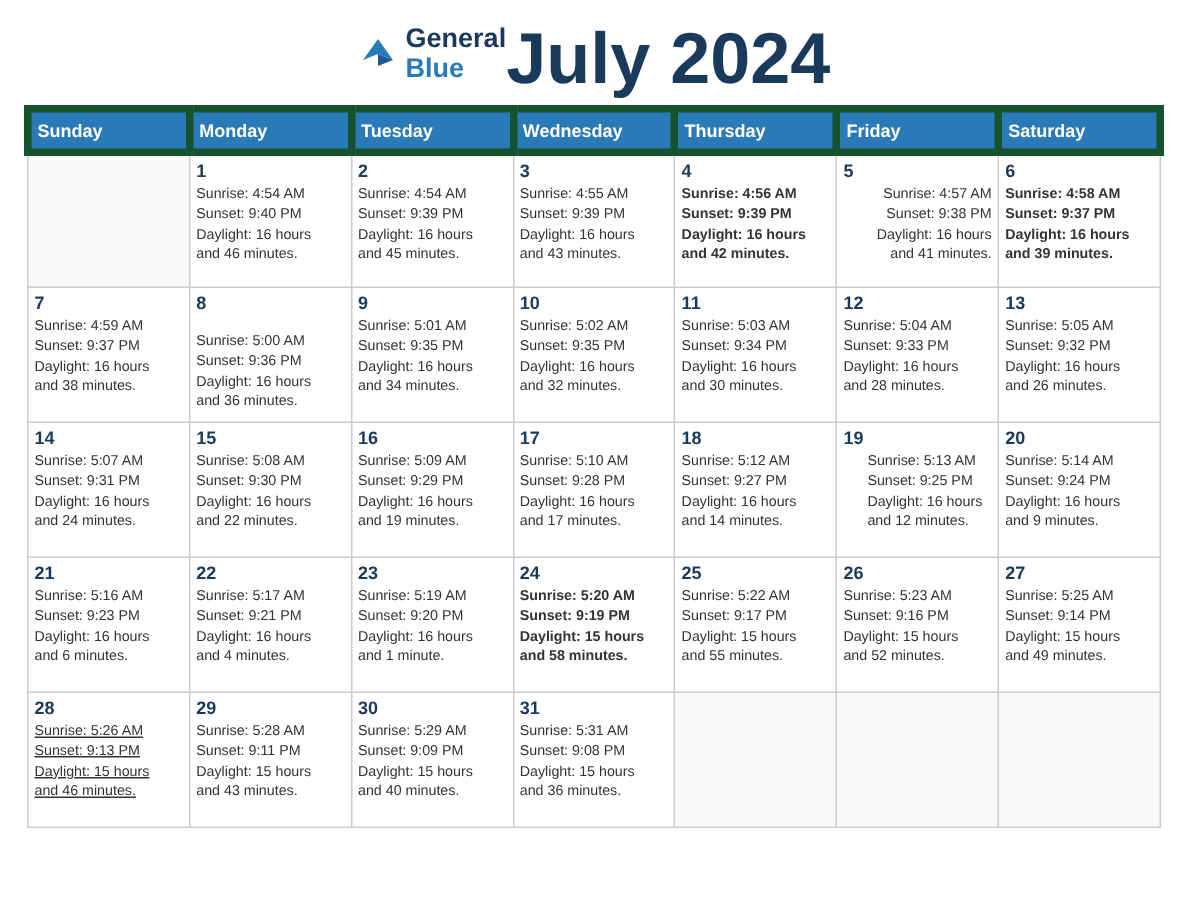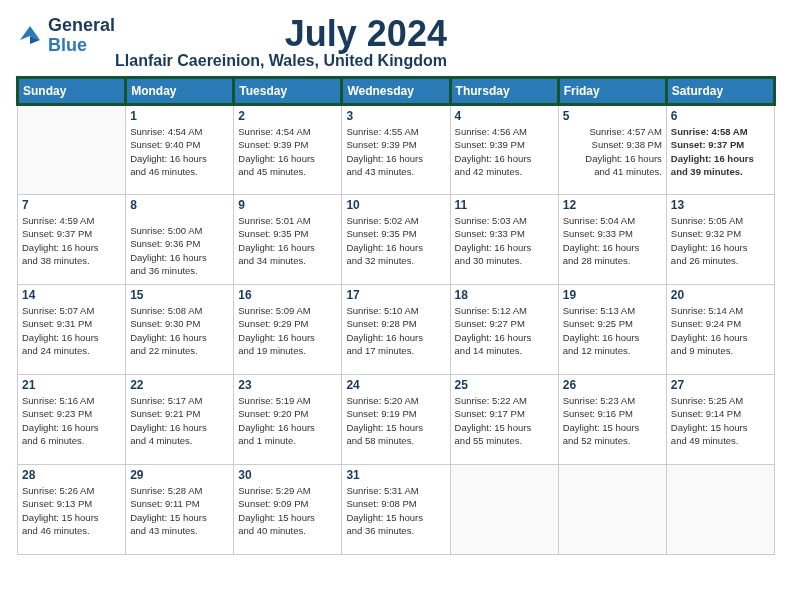--- a/index.html
+++ b/index.html
@@ -5,42 +5,42 @@
     * { box-sizing: border-box; margin: 0; padding: 0; }
     body {
       font-family: Arial, sans-serif;
       background: #fff;
       width: 792px;
       min-height: 612px;
       padding: 16px;
     }
     .header {
       display: flex;
-      justify-content: flex-start;
+      justify-content: center;
       align-items: flex-start;
       margin-bottom: 6px;
     }
     .logo {
       display: flex;
       align-items: center;
       gap: 4px;
     }
     .logo-text {
       font-size: 18px;
       font-weight: bold;
       color: #1a3a5c;
       line-height: 1.1;
     }
     .logo-bird {
       width: 28px;
       height: 28px;
     }
     .title-block { text-align: right; }
     .month-year {
-      font-size: 36px;
+      font-size: 48px;
       font-weight: bold;
       color: #1a3a5c;
       line-height: 1;
     }
     .location {
       font-size: 16px;
       color: #1a3a5c;
       font-weight: 600;
     }
     .calendar {
@@ -48,21 +48,21 @@
       border-collapse: collapse;
       font-size: 10.5px;
     }
     .calendar th {
       background: #2a7ab8;
       color: #fff;
       padding: 5px 4px;
       text-align: left;
       font-size: 12px;
       font-weight: bold;
-      border: 3px solid #14532d;
+      border: 5px solid #14532d;
     }
     .calendar td {
       border: 1px solid #ccc;
       vertical-align: top;
       padding: 3px 4px;
       width: 108px;
       height: 90px;
       background: #fff;
     }
     .calendar td.empty { background: #f9f9f9; }
@@ -87,21 +87,20 @@
       <polygon points="14,4 24,18 14,14 4,18" fill="#2a7ab8"></polygon>
       <polygon points="14,14 24,18 14,22" fill="#1a5a98"></polygon>
     </svg>
     <div class="logo-text">
       <div>General</div>
       <div style="color:#2a7ab8;">Blue</div>
     </div>
   </div>
   <div class="title-block">
     <div class="month-year">July 2024</div>
-    <div class="location">Llanfair Caereinion, Wales, United Kingdom</div>
   </div>
 </div>
 
 <table class="calendar">
   <thead>
     <tr id="col-headers">
         <th>Sunday</th>
         <th>Monday</th>
         <th>Tuesday</th>
         <th>Wednesday</th>
@@ -129,21 +128,21 @@
         </td>
         <td>
           <div class="day-num">3</div>
           <div class="day-detail" style="white-space: pre-line;">Sunrise: 4:55 AM
 Sunset: 9:39 PM
 Daylight: 16 hours
 and 43 minutes.</div>
         </td>
         <td>
           <div class="day-num">4</div>
-          <div class="day-detail" style="white-space: pre-line;">Sunrise: 4:56 AM
+          <div class="day-detail" style="white-space: pre-line; font-weight: bold;">Sunrise: 4:56 AM
 Sunset: 9:39 PM
 Daylight: 16 hours
 and 42 minutes.</div>
         </td>
         <td>
           <div class="day-num">5</div>
           <div class="day-detail" style="white-space: pre-line; text-align: right;">Sunrise: 4:57 AM
 Sunset: 9:38 PM
 Daylight: 16 hours
 and 41 minutes.</div>
@@ -181,21 +180,21 @@
         <td>
           <div class="day-num">10</div>
           <div class="day-detail" style="white-space: pre-line;">Sunrise: 5:02 AM
 Sunset: 9:35 PM
 Daylight: 16 hours
 and 32 minutes.</div>
         </td>
         <td>
           <div class="day-num">11</div>
           <div class="day-detail" style="white-space: pre-line;">Sunrise: 5:03 AM
-Sunset: 9:33 PM
+Sunset: 9:34 PM
 Daylight: 16 hours
 and 30 minutes.</div>
         </td>
         <td>
           <div class="day-num">12</div>
           <div class="day-detail" style="white-space: pre-line;">Sunrise: 5:04 AM
 Sunset: 9:33 PM
 Daylight: 16 hours
 and 28 minutes.</div>
         </td>
@@ -238,21 +237,21 @@
         </td>
         <td>
           <div class="day-num">18</div>
           <div class="day-detail" style="white-space: pre-line;">Sunrise: 5:12 AM
 Sunset: 9:27 PM
 Daylight: 16 hours
 and 14 minutes.</div>
         </td>
         <td>
           <div class="day-num">19</div>
-          <div class="day-detail" style="white-space: pre-line;">Sunrise: 5:13 AM
+          <div class="day-detail" style="white-space: pre-line; margin-left: 16px;">Sunrise: 5:13 AM
 Sunset: 9:25 PM
 Daylight: 16 hours
 and 12 minutes.</div>
         </td>
         <td>
           <div class="day-num">20</div>
           <div class="day-detail" style="white-space: pre-line;">Sunrise: 5:14 AM
 Sunset: 9:24 PM
 Daylight: 16 hours
 and 9 minutes.</div>
@@ -275,21 +274,21 @@
         </td>
         <td>
           <div class="day-num">23</div>
           <div class="day-detail" style="white-space: pre-line;">Sunrise: 5:19 AM
 Sunset: 9:20 PM
 Daylight: 16 hours
 and 1 minute.</div>
         </td>
         <td>
           <div class="day-num">24</div>
-          <div class="day-detail" style="white-space: pre-line;">Sunrise: 5:20 AM
+          <div class="day-detail" style="white-space: pre-line; font-weight: bold;">Sunrise: 5:20 AM
 Sunset: 9:19 PM
 Daylight: 15 hours
 and 58 minutes.</div>
         </td>
         <td>
           <div class="day-num">25</div>
           <div class="day-detail" style="white-space: pre-line;">Sunrise: 5:22 AM
 Sunset: 9:17 PM
 Daylight: 15 hours
 and 55 minutes.</div>
@@ -305,21 +304,21 @@
           <div class="day-num">27</div>
           <div class="day-detail" style="white-space: pre-line;">Sunrise: 5:25 AM
 Sunset: 9:14 PM
 Daylight: 15 hours
 and 49 minutes.</div>
         </td>
       </tr>
       <tr>
         <td>
           <div class="day-num">28</div>
-          <div class="day-detail" style="white-space: pre-line;">Sunrise: 5:26 AM
+          <div class="day-detail" style="white-space: pre-line; text-decoration: underline;">Sunrise: 5:26 AM
 Sunset: 9:13 PM
 Daylight: 15 hours
 and 46 minutes.</div>
         </td>
         <td>
           <div class="day-num">29</div>
           <div class="day-detail" style="white-space: pre-line;">Sunrise: 5:28 AM
 Sunset: 9:11 PM
 Daylight: 15 hours
 and 43 minutes.</div>

